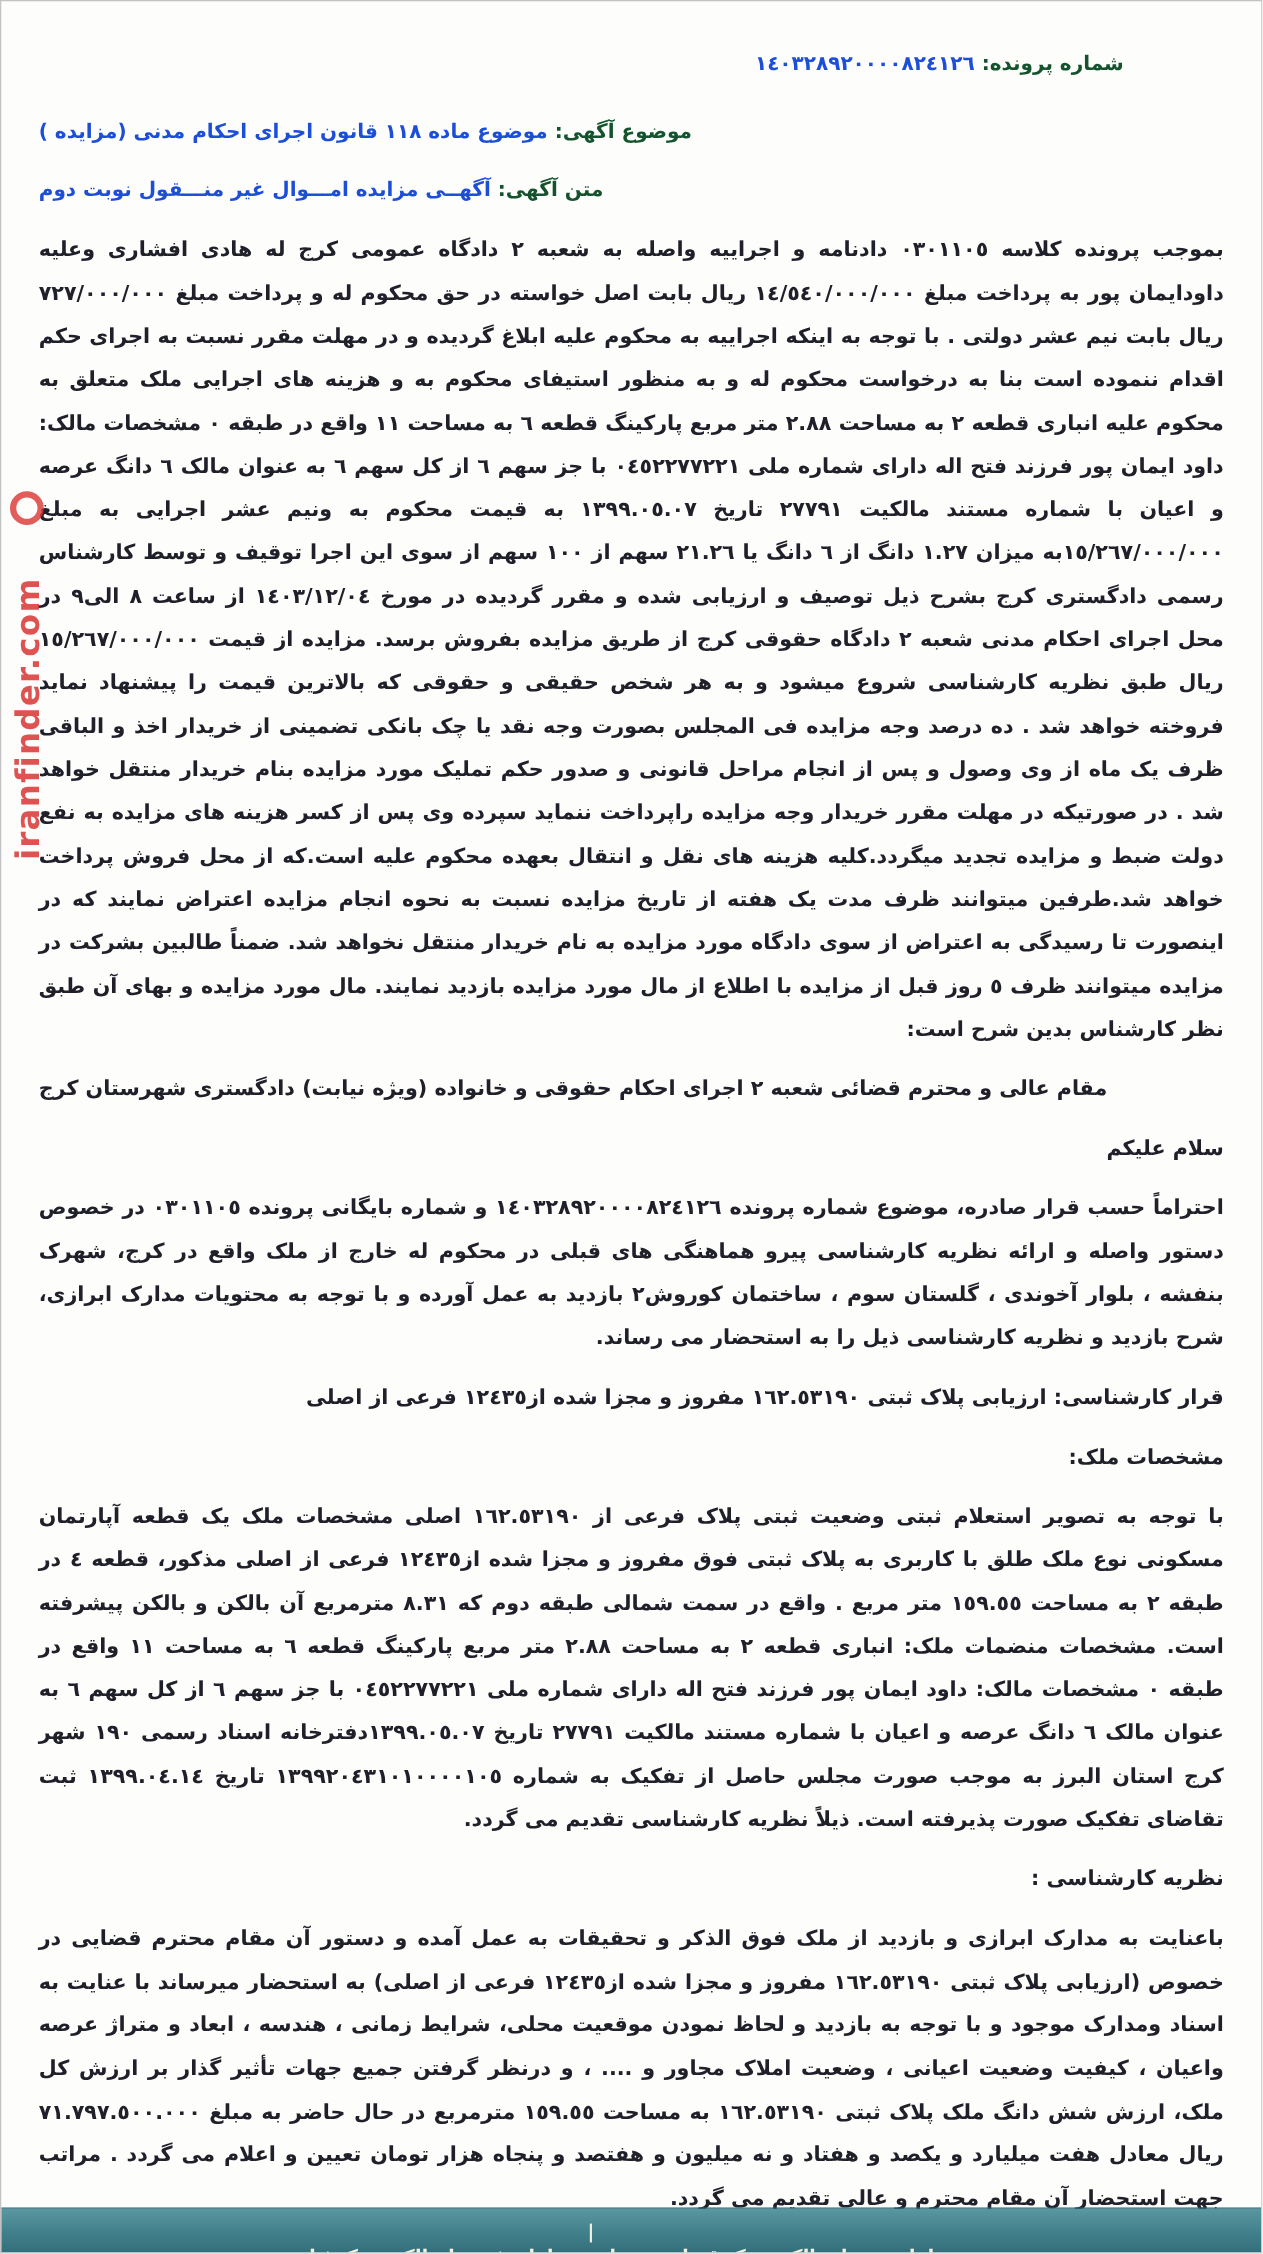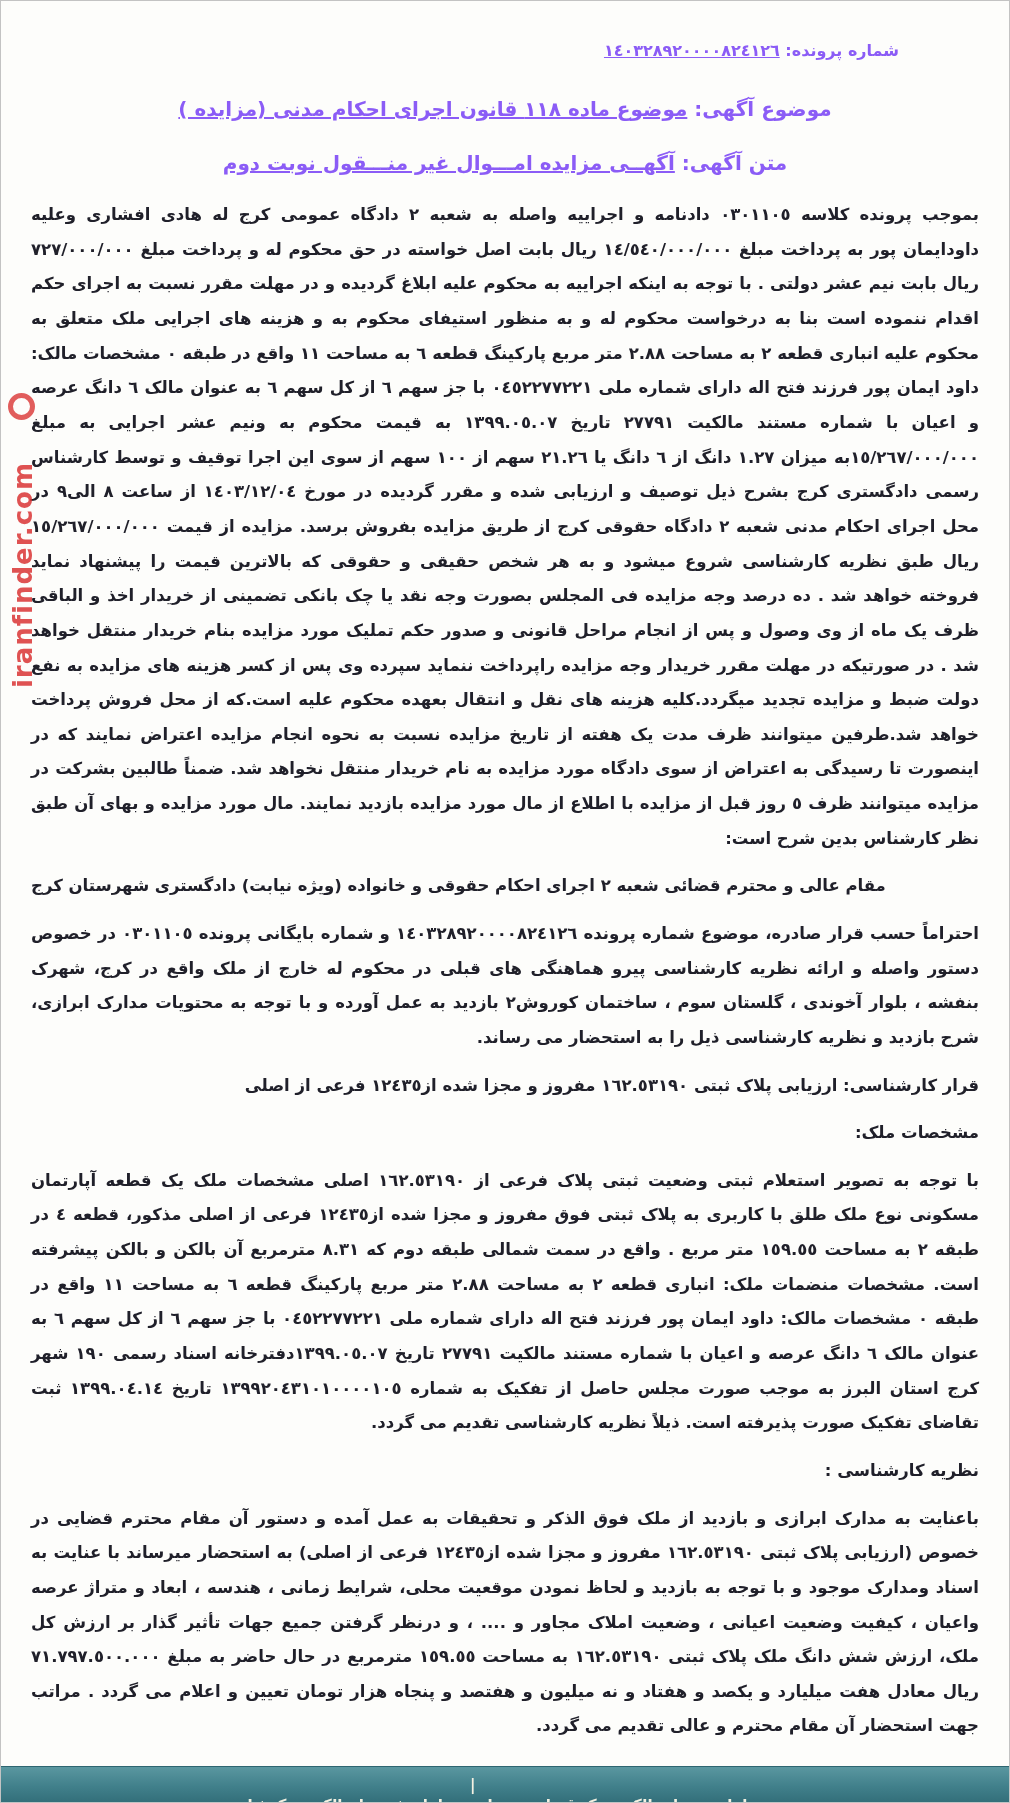--- a/index.html
+++ b/index.html
@@ -20,24 +20,24 @@
   .content { padding:34px 30px 0 30px; }
 
   
   .hdr-grid { display:flex; flex-wrap:wrap; }
   .hdr-cell {
     font-size:16px; font-weight:bold; line-height:1.95;
     margin-bottom:8px;
   }
   .hdr-cell.c-right { width:52%; text-align:right; }
   .hdr-cell.c-left  { width:48%; text-align:center; padding:0 18px; }
-  .lbl { color:#8b5cf6; }
-  .val { color:#8b5cf6;text-decoration:underline; }
+  .lbl { color:#14532d; }
+  .val { color:#1d4ed8; }
   .subject-row {
-    text-align:center; font-size:20px; font-weight:bold;
+    text-align:left; font-size:16px; font-weight:bold;
     margin-top:16px; line-height:1.9;
   }
 
   
   .body-text { margin-top:16px; font-size:16.5px; font-weight:bold; line-height:2.1; color:#20202a; }
   .body-text p { margin:0 0 13px 0; }
   p.just   { text-align:justify; text-justify:inter-word; }
   p.center { text-align:left; }
   p.rightal{ text-align:right; }
 
@@ -91,20 +91,21 @@
       <span class="val">موضوع ماده ١١٨ قانون اجرای احکام مدنی (مزایده )</span>
     </div>
     <div class="subject-row">
       <span class="lbl">متن آگهی:</span>
       <span class="val">آگهــی مزایده امـــوال غیر منـــقول نوبت دوم</span>
     </div>
 
     <div class="body-text">
       <p class="just">بموجب پرونده کلاسه ٠٣٠١١٠٥ دادنامه و اجراییه واصله به شعبه ٢ دادگاه عمومی کرج له هادی افشاری وعلیه داودایمان پور به پرداخت مبلغ ١٤/٥٤٠/٠٠٠/٠٠٠ ریال بابت اصل خواسته در حق محکوم له و پرداخت مبلغ ٧٢٧/٠٠٠/٠٠٠ ریال بابت نیم عشر دولتی . با توجه به اینکه اجراییه به محکوم علیه ابلاغ گردیده و در مهلت مقرر نسبت به اجرای حکم اقدام ننموده است بنا به درخواست محکوم له و به منظور استیفای محکوم به و هزینه های اجرایی ملک متعلق به محکوم علیه انباری قطعه ٢ به مساحت ٢.٨٨ متر مربع پارکینگ قطعه ٦ به مساحت ١١ واقع در طبقه ٠ مشخصات مالک: داود ایمان پور فرزند فتح اله دارای شماره ملی ٠٤٥٢٢٧٧٢٢١ با جز سهم ٦ از کل سهم ٦ به عنوان مالک ٦ دانگ عرصه و اعیان با شماره مستند مالکیت ٢٧٧٩١ تاریخ ١٣٩٩.٠٥.٠٧ به قیمت محکوم به ونیم عشر اجرایی به مبلغ ١٥/٢٦٧/٠٠٠/٠٠٠به میزان ١.٢٧ دانگ از ٦ دانگ یا ٢١.٢٦ سهم از ١٠٠ سهم از سوی این اجرا توقیف و توسط کارشناس رسمی دادگستری کرج بشرح ذیل توصیف و ارزیابی شده و مقرر گردیده در مورخ ١٤٠٣/١٢/٠٤ از ساعت ٨ الی٩ در محل اجرای احکام مدنی شعبه ٢ دادگاه حقوقی کرج از طریق مزایده بفروش برسد. مزایده از قیمت ١٥/٢٦٧/٠٠٠/٠٠٠ ریال طبق نظریه کارشناسی شروع میشود و به هر شخص حقیقی و حقوقی که بالاترین قیمت را پیشنهاد نماید فروخته خواهد شد . ده درصد وجه مزایده فی المجلس بصورت وجه نقد یا چک بانکی تضمینی از خریدار اخذ و الباقی ظرف یک ماه از وی وصول و پس از انجام مراحل قانونی و صدور حکم تملیک مورد مزایده بنام خریدار منتقل خواهد شد . در صورتیکه در مهلت مقرر خریدار وجه مزایده راپرداخت ننماید سپرده وی پس از کسر هزینه های مزایده به نفع دولت ضبط و مزایده تجدید میگردد.کلیه هزینه های نقل و انتقال بعهده محکوم علیه است.که از محل فروش پرداخت خواهد شد.طرفین میتوانند ظرف مدت یک هفته از تاریخ مزایده نسبت به نحوه انجام مزایده اعتراض نمایند که در اینصورت تا رسیدگی به اعتراض از سوی دادگاه مورد مزایده به نام خریدار منتقل نخواهد شد. ضمناً طالبین بشرکت در مزایده میتوانند ظرف ٥ روز قبل از مزایده با اطلاع از مال مورد مزایده بازدید نمایند. مال مورد مزایده و بهای آن طبق نظر کارشناس بدین شرح است:</p>
       <p class="center">مقام عالی و محترم قضائی شعبه ٢ اجرای احکام حقوقی و خانواده (ویژه نیابت) دادگستری شهرستان کرج</p>
+      <p class="rightal">سلام علیکم</p>
       <p class="just">احتراماً حسب قرار صادره، موضوع شماره پرونده ١٤٠٣٢٨٩٢٠٠٠٠٨٢٤١٢٦ و شماره بایگانی پرونده ٠٣٠١١٠٥ در خصوص دستور واصله و ارائه نظریه کارشناسی پیرو هماهنگی های قبلی در محکوم له خارج از ملک واقع در کرج، شهرک بنفشه ، بلوار آخوندی ، گلستان سوم ، ساختمان کوروش٢ بازدید به عمل آورده و با توجه به محتویات مدارک ابرازی، شرح بازدید و نظریه کارشناسی ذیل را به استحضار می رساند.</p>
       <p class="rightal">قرار کارشناسی: ارزیابی پلاک ثبتی ١٦٢.٥٣١٩٠ مفروز و مجزا شده از١٢٤٣٥ فرعی از اصلی</p>
       <p class="rightal">مشخصات ملک:</p>
       <p class="just">با توجه به تصویر استعلام ثبتی وضعیت ثبتی پلاک فرعی از ١٦٢.٥٣١٩٠ اصلی مشخصات ملک یک قطعه آپارتمان مسکونی نوع ملک طلق با کاربری به پلاک ثبتی فوق مفروز و مجزا شده از١٢٤٣٥ فرعی از اصلی مذکور، قطعه ٤ در طبقه ٢ به مساحت ١٥٩.٥٥ متر مربع . واقع در سمت شمالی طبقه دوم که ٨.٣١ مترمربع آن بالکن و بالکن پیشرفته است. مشخصات منضمات ملک: انباری قطعه ٢ به مساحت ٢.٨٨ متر مربع پارکینگ قطعه ٦ به مساحت ١١ واقع در طبقه ٠ مشخصات مالک: داود ایمان پور فرزند فتح اله دارای شماره ملی ٠٤٥٢٢٧٧٢٢١ با جز سهم ٦ از کل سهم ٦ به عنوان مالک ٦ دانگ عرصه و اعیان با شماره مستند مالکیت ٢٧٧٩١ تاریخ ١٣٩٩.٠٥.٠٧دفترخانه اسناد رسمی ١٩٠ شهر کرج استان البرز به موجب صورت مجلس حاصل از تفکیک به شماره ١٣٩٩٢٠٤٣١٠١٠٠٠٠١٠٥ تاریخ ١٣٩٩.٠٤.١٤ ثبت تقاضای تفکیک صورت پذیرفته است. ذیلاً نظریه کارشناسی تقدیم می گردد.</p>
       <p class="rightal">نظریه کارشناسی :</p>
       <p class="just">باعنایت به مدارک ابرازی و بازدید از ملک فوق الذکر و تحقیقات به عمل آمده و دستور آن مقام محترم قضایی در خصوص (ارزیابی پلاک ثبتی ١٦٢.٥٣١٩٠ مفروز و مجزا شده از١٢٤٣٥ فرعی از اصلی) به استحضار میرساند با عنایت به اسناد ومدارک موجود و با توجه به بازدید و لحاظ نمودن موقعیت محلی، شرایط زمانی ، هندسه ، ابعاد و متراژ عرصه واعیان ، کیفیت وضعیت اعیانی ، وضعیت املاک مجاور و .... ، و درنظر گرفتن جمیع جهات تأثیر گذار بر ارزش کل ملک، ارزش شش دانگ ملک پلاک ثبتی ١٦٢.٥٣١٩٠ به مساحت ١٥٩.٥٥ مترمربع در حال حاضر به مبلغ ٧١.٧٩٧.٥٠٠.٠٠٠ ریال معادل هفت میلیارد و یکصد و هفتاد و نه میلیون و هفتصد و پنجاه هزار تومان تعیین و اعلام می گردد . مراتب جهت استحضار آن مقام محترم و عالی تقدیم می گردد.</p>
     </div>
 
   </div>
 

